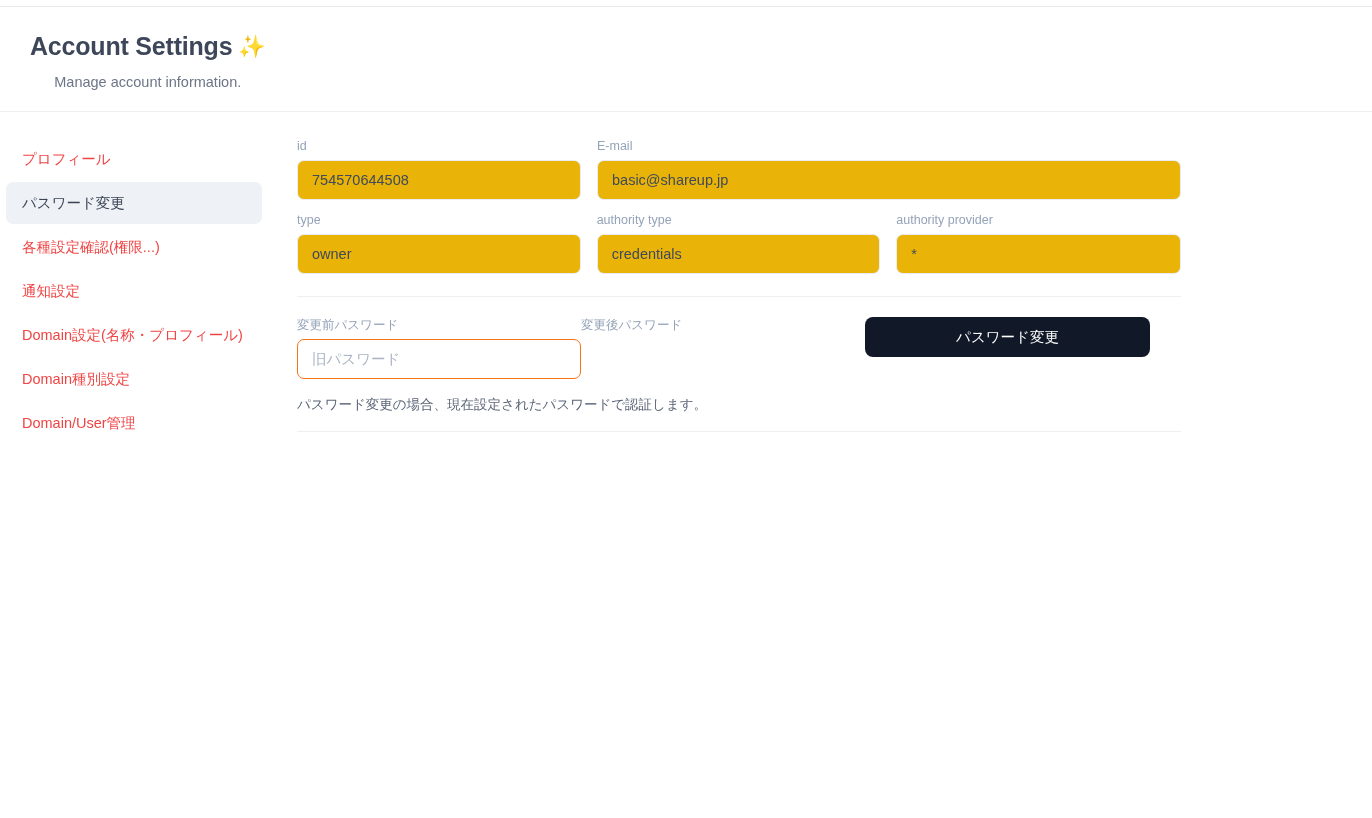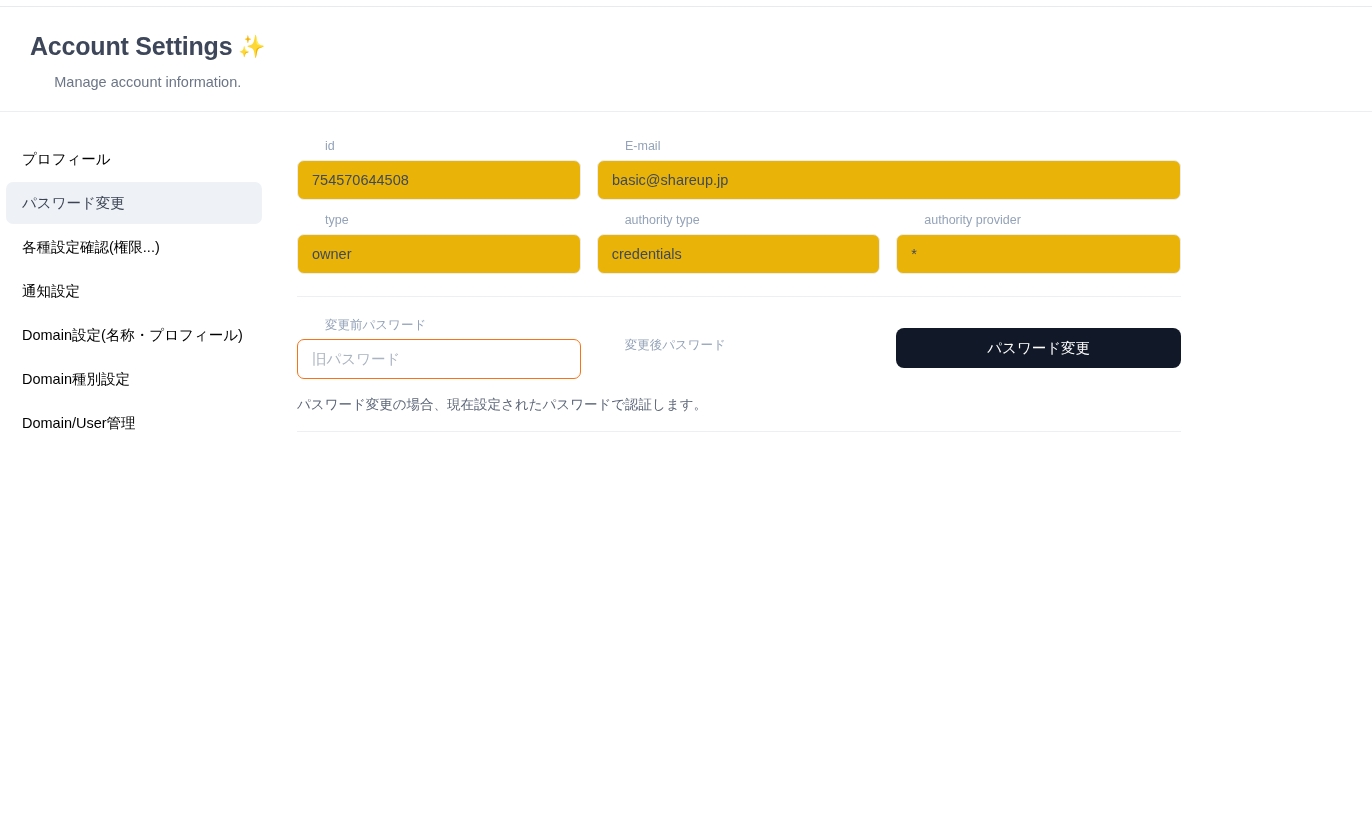--- a/index.html
+++ b/index.html
@@ -79,21 +79,21 @@
     width: 256px;
   }
   .nav-item {
     display: block;
     height: 42px;
     line-height: 42px;
     padding: 0 16px;
     margin-bottom: 2px;
     border-radius: 7px;
     font-size: 14.5px;
-    color: #000000;
+    color: #ef4444;
     white-space: nowrap;
     cursor: pointer;
     user-select: none;
   }
   .nav-item.active {
     background: #eef1f6;
     color: #3a4454;
   }
 
   
@@ -119,21 +119,20 @@
   .col-b { width: 284px; }
   .col-wide { width: 584px; }
   .col-c { width: 285px; }
 
   .field-label {
     font-size: 12.5px;
     line-height: 16px;
     color: #94a3b8;
     margin-bottom: 6px;
     white-space: nowrap;
-    margin-left: 28px;
   }
 
   .field-input {
     height: 40px;
     border: 1px solid #e9edf3;
     border-radius: 7px;
     background: #f8fafc;
     font-family: "Liberation Sans", "DejaVu Sans", sans-serif;
     font-size: 14.5px;
     color: #3f4a5a;
@@ -157,22 +156,21 @@
     background: #edeff2;
     margin: 22px 0 20px 0;
     width: 884px;
   }
   .section-rule.bottom {
     margin: 16px 0 0 0;
   }
 
   .pw-row {
     display: flex;
-    gap: 16px;
-    align-items: center;
+    align-items: flex-start;
   }
 
   .change-btn {
     width: 285px;
     height: 40px;
     border: none;
     border-radius: 8px;
     background: #111827;
     color: #ffffff;
     font-family: "Liberation Sans", "DejaVu Sans", sans-serif;

